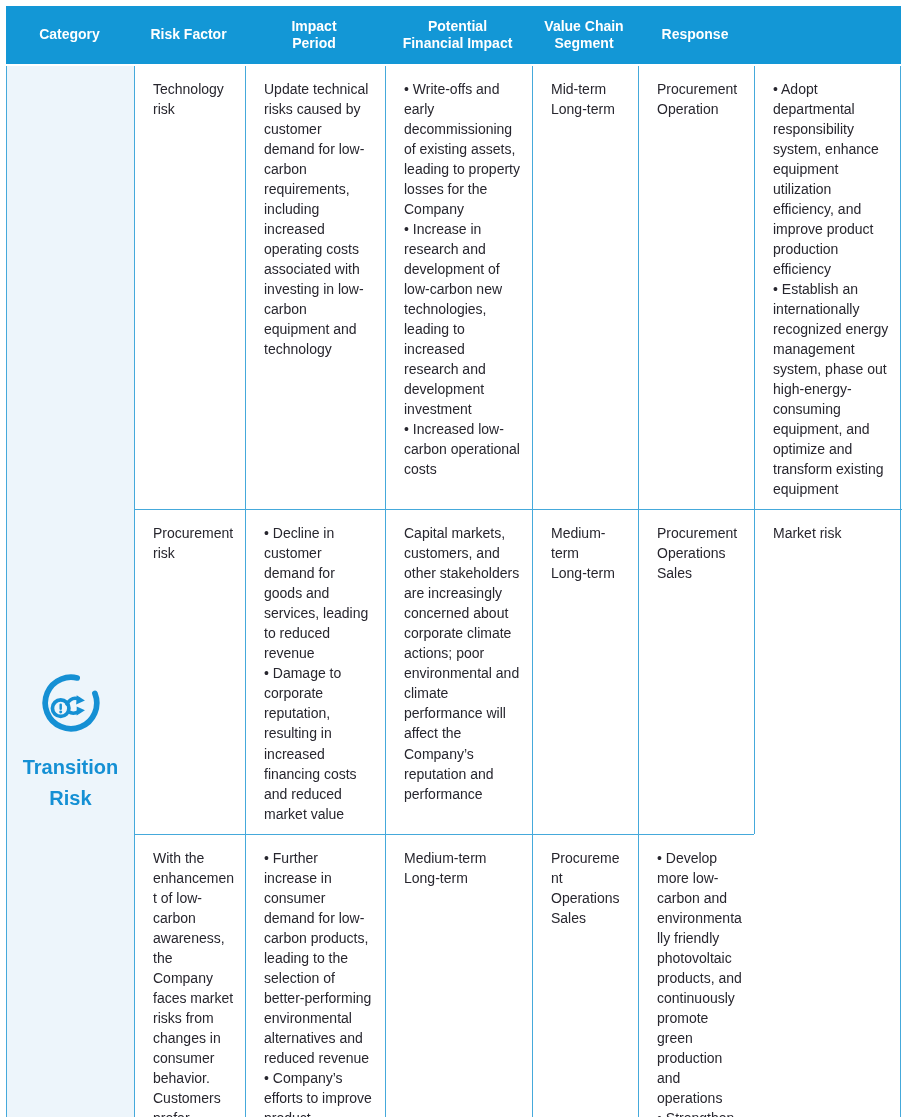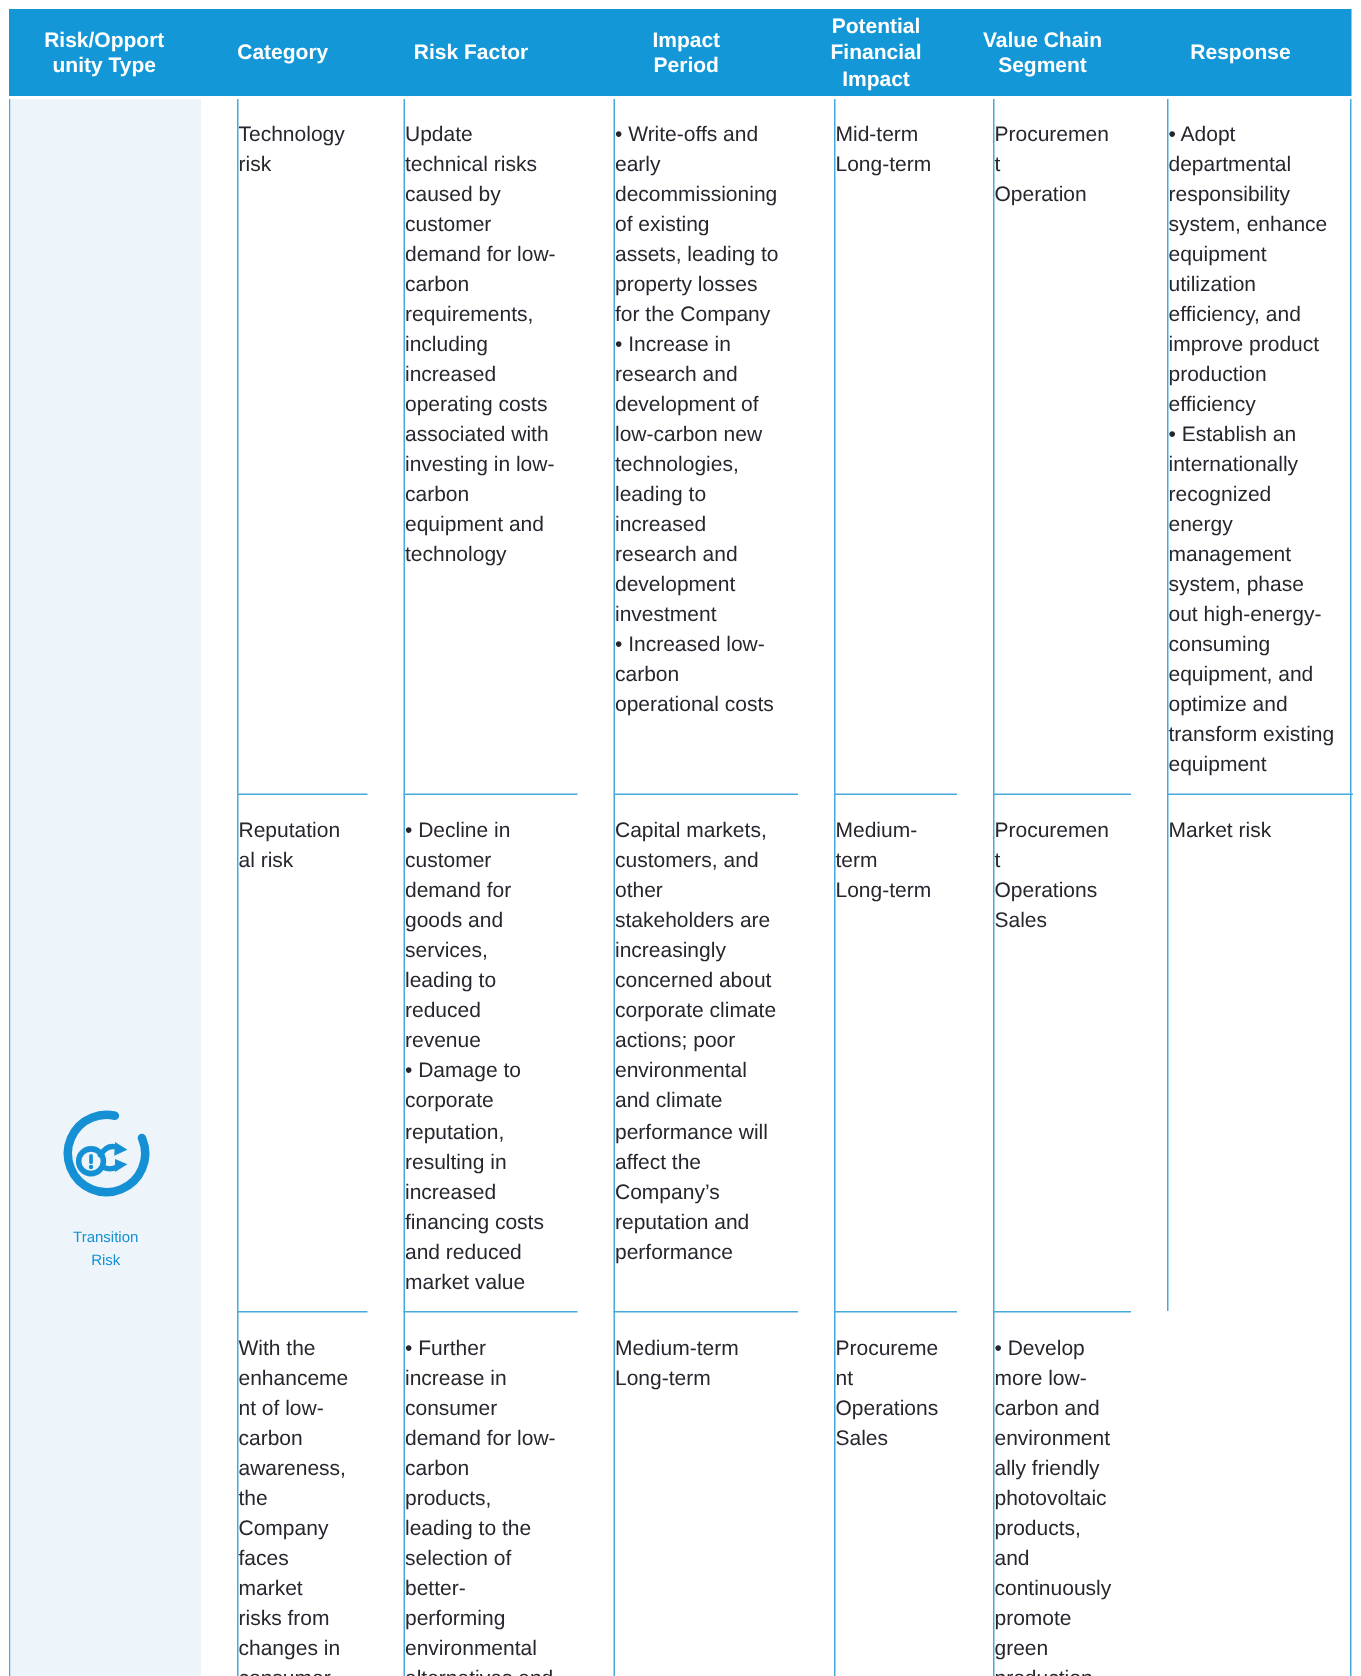--- a/index.html
+++ b/index.html
@@ -16,38 +16,36 @@
   .table-wrap{position:absolute;left:6px;top:6px;width:895px;}
   .thead{display:grid;grid-template-columns:127px 111px 140px 147px 106px 116px 148px;
     background:var(--header-bg);height:58px;}
   .th{display:flex;align-items:center;justify-content:center;text-align:center;
     color:#ffffff;font-weight:bold;font-size:14px;line-height:1.25;white-space:pre-line;
     padding:2px 4px;}
   .tbody{display:grid;grid-template-columns:127px 111px 140px 147px 106px 116px 148px;
     grid-template-rows:minmax(386px,auto) minmax(276px,auto) minmax(375px,auto);
     grid-auto-flow:row;margin-top:2px;
     border-left:1px solid var(--border);border-right:1px solid var(--border);}
-  .cell{border-left:1px solid var(--border);padding:13px 11px 10px 0;
+  .cell{border-left:1px solid var(--border);padding:13px 11px 10px 18px;
     font-size:14px;line-height:1.43;color:var(--text);white-space:pre-line;
-    overflow-wrap:break-word;margin-left:24px;}
+    overflow-wrap:break-word;}
   .cell.r1,.cell.r2{border-top:1px solid var(--border);}
   .risk-type-cell{grid-column:1;grid-row:1 / span 3;border-left:none;padding:0;
     background:var(--risk-col-bg);display:flex;flex-direction:column;
     align-items:center;justify-content:center;gap:16px;padding-bottom:40px;}
-  .risk-label{font-size:10px;font-weight:normal;color:var(--accent);
+  .risk-label{font-size:20px;font-weight:bold;color:var(--accent);
     text-align:center;white-space:pre-line;line-height:1.55;}
 </style>
 </head>
 <body>
 
 <div class="table-wrap">
 
   <div class="thead">
-    <div class="th">Risk/Opport
-unity Type</div>
     <div class="th">Category</div>
     <div class="th">Risk Factor</div>
     <div class="th">Impact
 Period</div>
     <div class="th">Potential
 Financial Impact</div>
     <div class="th">Value Chain
 Segment</div>
     <div class="th">Response</div>
   </div>
@@ -78,21 +76,21 @@
     <div class="cell r0">• Write-offs and early decommissioning of existing assets, leading to property losses for the Company
 • Increase in research and development of low-carbon new technologies, leading to increased research and development investment
 • Increased low-carbon operational costs</div>
     <div class="cell r0">Mid-term
 Long-term</div>
     <div class="cell r0">Procurement
 Operation</div>
     <div class="cell r0">• Adopt departmental responsibility system, enhance equipment utilization efficiency, and improve product production efficiency
 • Establish an internationally recognized energy management system, phase out high-energy-consuming equipment, and optimize and transform existing equipment</div>
 
-    <div class="cell r1">Reputational risk</div>
+    <div class="cell r1">Procurement risk</div>
     <div class="cell r1">• Decline in customer demand for goods and services, leading to reduced revenue
 • Damage to corporate reputation, resulting in increased financing costs and reduced market value</div>
     <div class="cell r1">Capital markets, customers, and other stakeholders are increasingly concerned about corporate climate actions; poor environmental and climate performance will affect the Company’s reputation and performance</div>
     <div class="cell r1">Medium-term
 Long-term</div>
     <div class="cell r1">Procurement
 Operations
 Sales</div>
 
     <div class="cell r2">Market risk</div>

